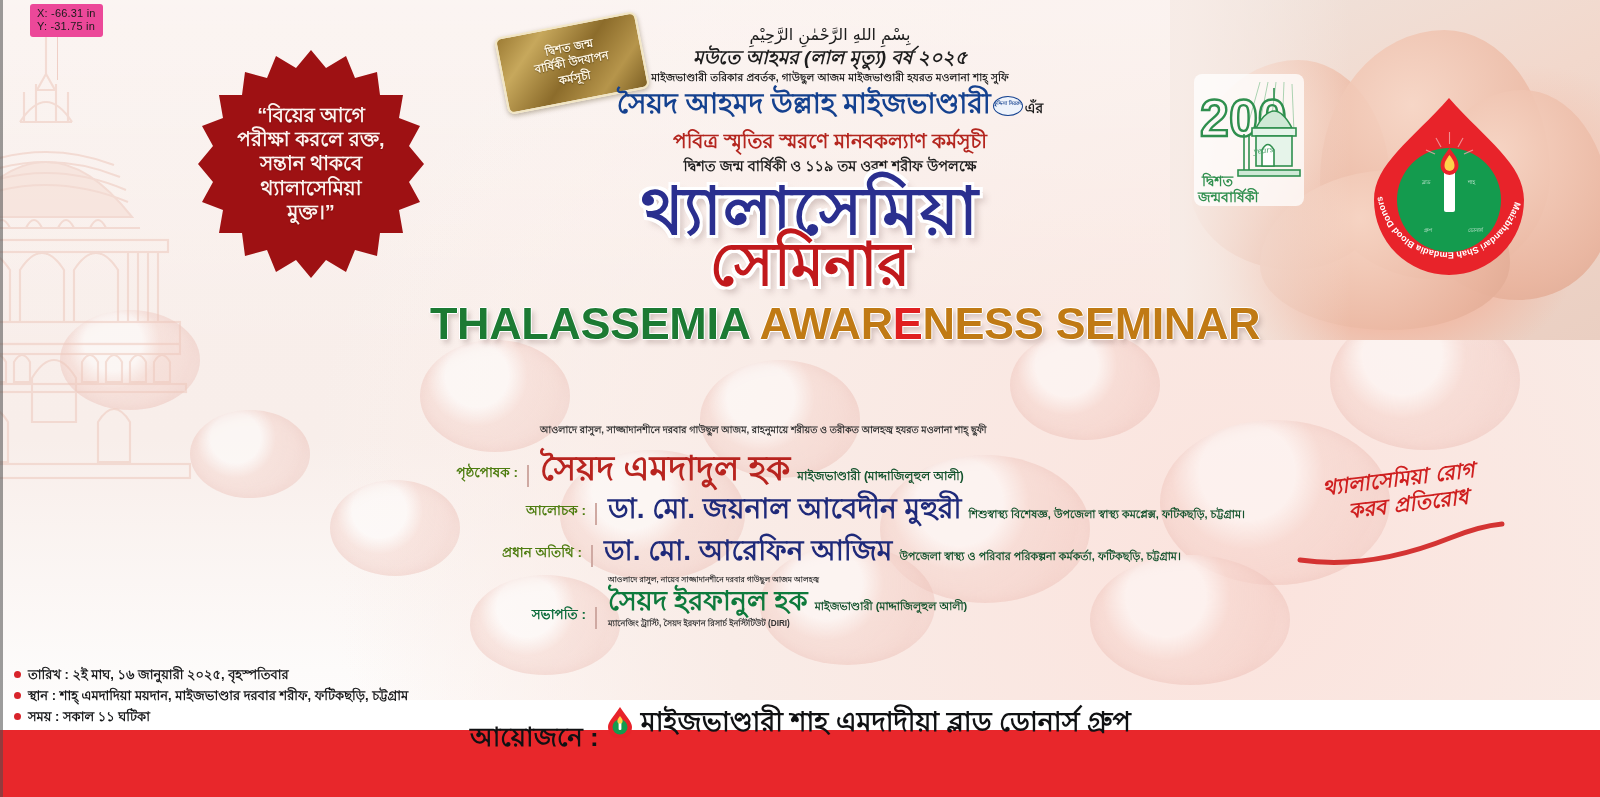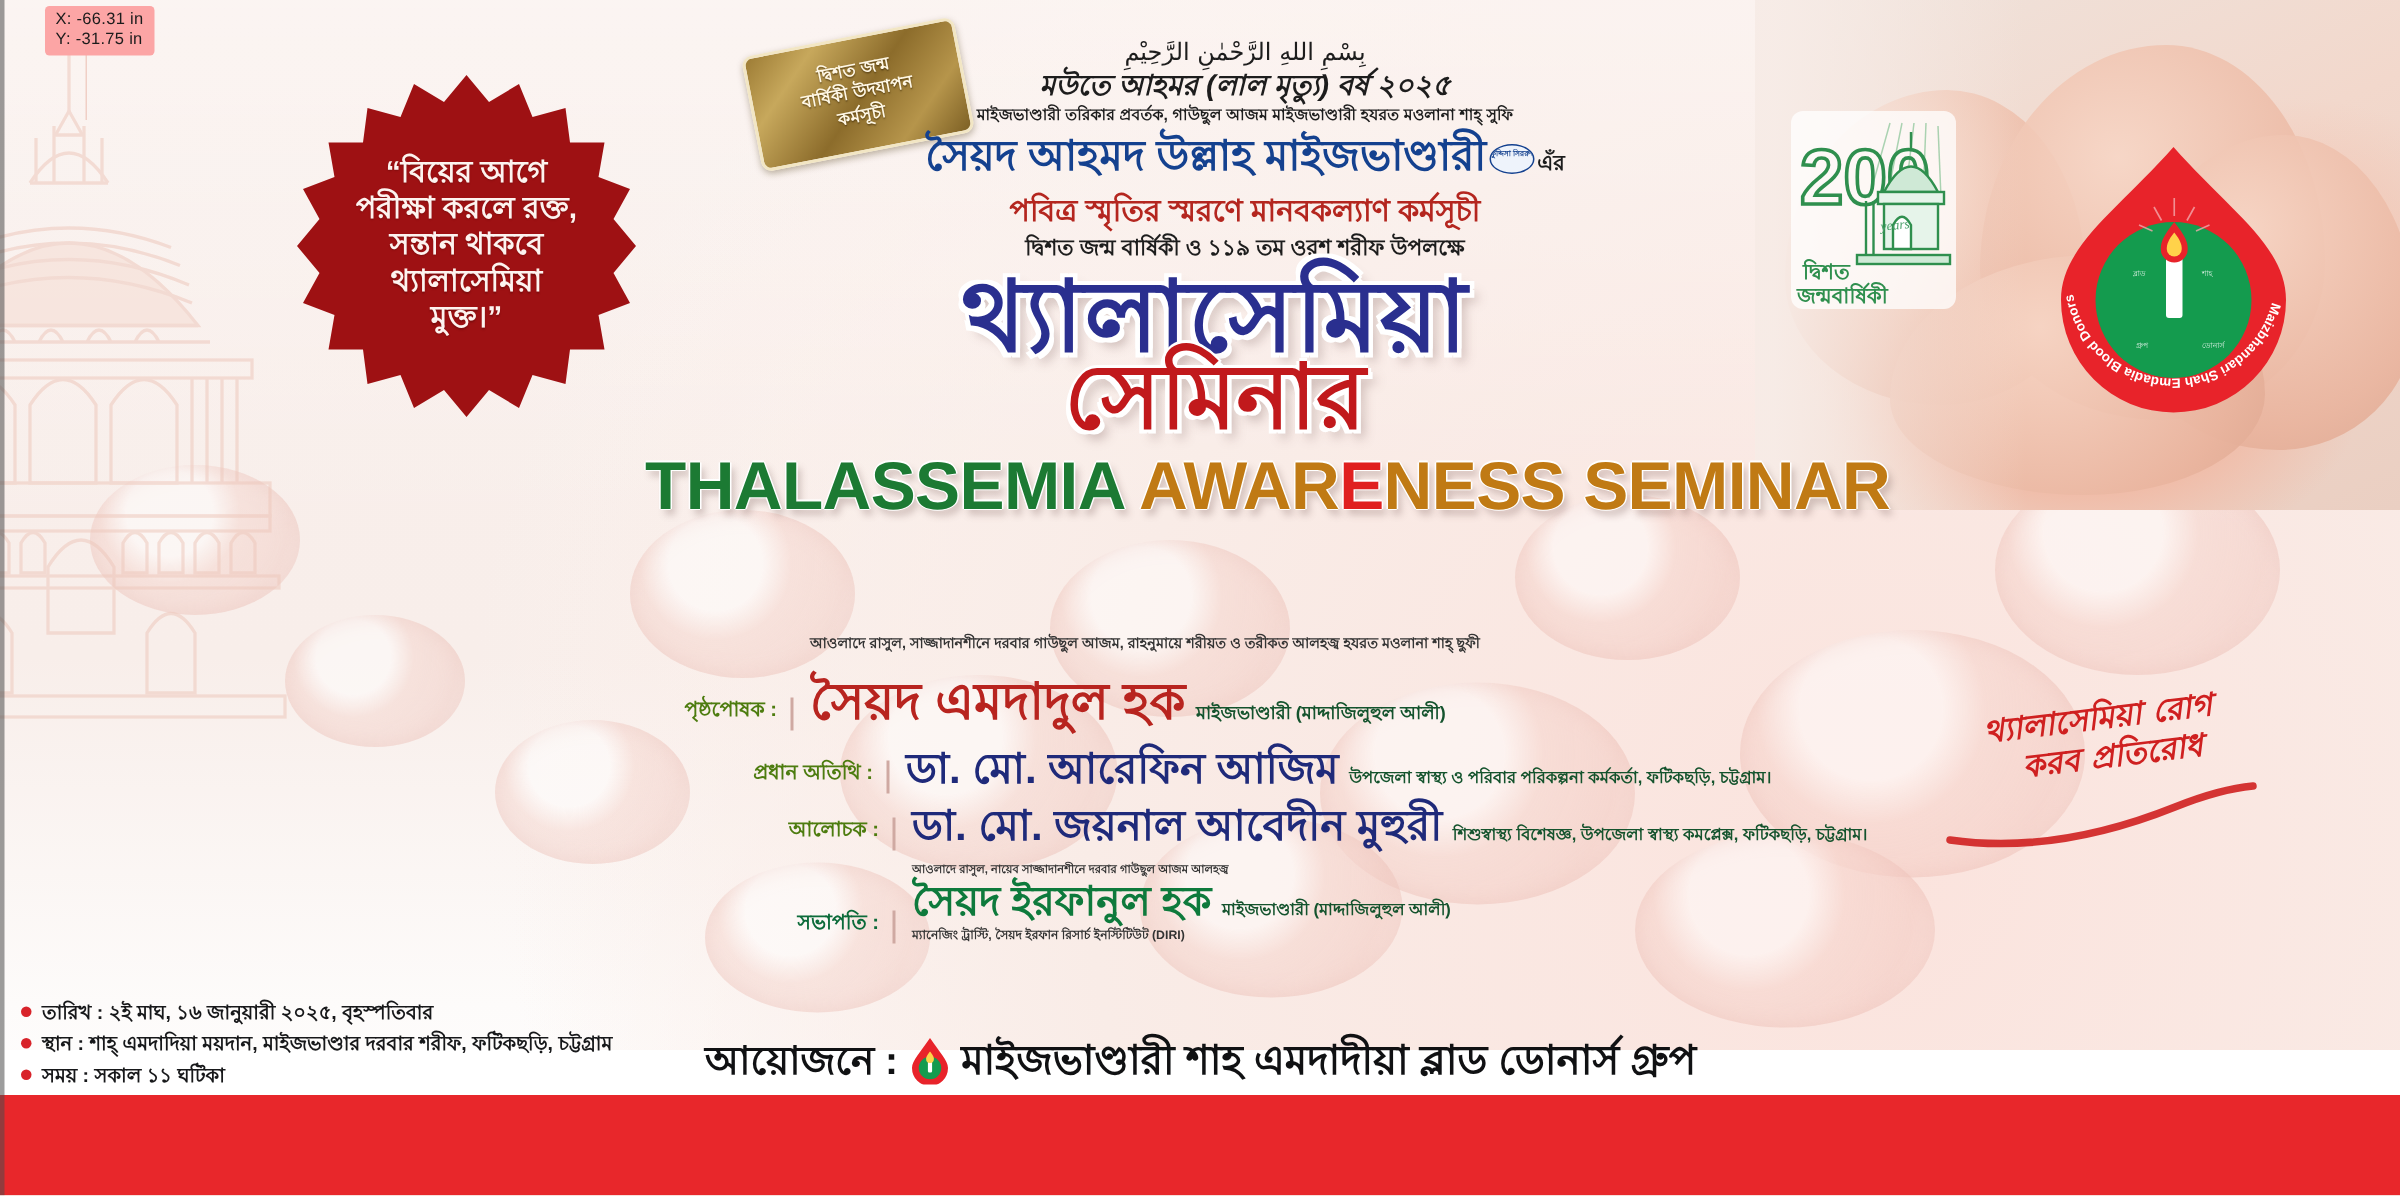--- a/index.html
+++ b/index.html
@@ -57,21 +57,21 @@
   .bd-logo{position:absolute;right:58px;top:92px;width:186px;height:192px;z-index:6;}
   .bd-logo svg{width:100%;height:100%;display:block;}
 
   
   .yr-logo{position:absolute;right:296px;top:74px;width:110px;height:132px;z-index:6;}
   .yr-logo svg{width:100%;height:100%;display:block;}
 
   
   .coord{
     position:absolute;left:30px;top:4px;z-index:40;
-    background:#fca5a5;color:#1b1b1b;
+    background:#ec4899;color:#1b1b1b;
     font-size:11px;line-height:13px;letter-spacing:.2px;
     padding:3px 7px 4px 7px;border-radius:3px;
     font-family:"Liberation Sans",sans-serif;white-space:nowrap;
   }
   .guide-v{position:absolute;left:57px;top:28px;width:1px;height:52px;background:#f0cfc6;z-index:30;}
 
   
   .seal{position:absolute;left:198px;top:48px;width:226px;height:232px;z-index:7;}
   .seal svg{position:absolute;inset:0;width:100%;height:100%;}
   .seal-text{
@@ -222,21 +222,21 @@
     white-space:nowrap;
   }
   .dot{width:7px;height:7px;border-radius:50%;background:#d8232a;flex:0 0 auto;}
 
   
   .organizer{
     position:absolute;left:470px;top:690px;z-index:10;
     display:flex;align-items:center;gap:8px;
     white-space:nowrap;
   }
-  .org-label{font-weight:700;font-size:26px;line-height:34px;color:#101113;}
+  .org-label{font-weight:700;font-size:26px;line-height:34px;color:#101113;margin-top:30px;}
   .org-name{font-weight:700;font-size:27px;line-height:34px;color:#101113;}
   .drop{width:26px;height:32px;flex:0 0 auto;}
 
   
   .white-strip{position:absolute;left:0;right:0;bottom:67px;height:30px;background:#ffffff;}
   .red-bar{position:absolute;left:0;right:0;bottom:0;height:67px;background:#e8272b;}
   .edge-l{position:absolute;left:0;top:0;bottom:0;width:3px;background:#4c4c4c;opacity:.55;}
 </style>
 </head>
 <body>
@@ -435,39 +435,39 @@
         <div class="namecol">
           <div class="pretext">আওলাদে রাসুল, সাজ্জাদানশীনে দরবার গাউছুল আজম, রাহনুমায়ে শরীয়ত ও তরীকত আলহজ্ব হযরত মওলানা শাহ্ ছুফী</div>
           <div class="nameline">
             <span class="bigname red n1">সৈয়দ এমদাদুল হক</span>
             <span class="desig">মাইজভাণ্ডারী (মাদ্দাজিলুহুল আলী)</span>
           </div>
         </div>
       </div>
     </div>
 
+    <div class="grow" style="margin-left:108px;margin-top:6px;">
+      <div class="inner">
+        <div class="role" style="width:78px;">আলোচক :</div>
+        <div class="namecol">
+          <div class="nameline">
+            <span class="bigname blue n3">ডা. মো. জয়নাল আবেদীন মুহুরী</span>
+            <span class="desig sm">শিশুস্বাস্থ্য বিশেষজ্ঞ, উপজেলা স্বাস্থ্য কমপ্লেক্স, ফটিকছড়ি, চট্টগ্রাম।</span>
+          </div>
+        </div>
+      </div>
+    </div>
+
     <div class="grow" style="margin-left:78px;margin-top:10px;">
       <div class="inner">
         <div class="role" style="width:104px;">প্রধান অতিথি :</div>
         <div class="namecol">
           <div class="nameline">
             <span class="bigname blue n2">ডা. মো. আরেফিন আজিম</span>
             <span class="desig sm">উপজেলা স্বাস্থ্য ও পরিবার পরিকল্পনা কর্মকর্তা, ফটিকছড়ি, চট্টগ্রাম।</span>
-          </div>
-        </div>
-      </div>
-    </div>
-
-    <div class="grow" style="margin-left:108px;margin-top:6px;">
-      <div class="inner">
-        <div class="role" style="width:78px;">আলোচক :</div>
-        <div class="namecol">
-          <div class="nameline">
-            <span class="bigname blue n3">ডা. মো. জয়নাল আবেদীন মুহুরী</span>
-            <span class="desig sm">শিশুস্বাস্থ্য বিশেষজ্ঞ, উপজেলা স্বাস্থ্য কমপ্লেক্স, ফটিকছড়ি, চট্টগ্রাম।</span>
           </div>
         </div>
       </div>
     </div>
 
     <div class="grow" style="margin-left:110px;margin-top:8px;">
       <div class="inner">
         <div class="role green" style="width:76px;">সভাপতি :</div>
         <div class="namecol">
           <div class="pretext tiny">আওলাদে রাসুল, নায়েব সাজ্জাদানশীনে দরবার গাউছুল আজম আলহজ্ব</div>

